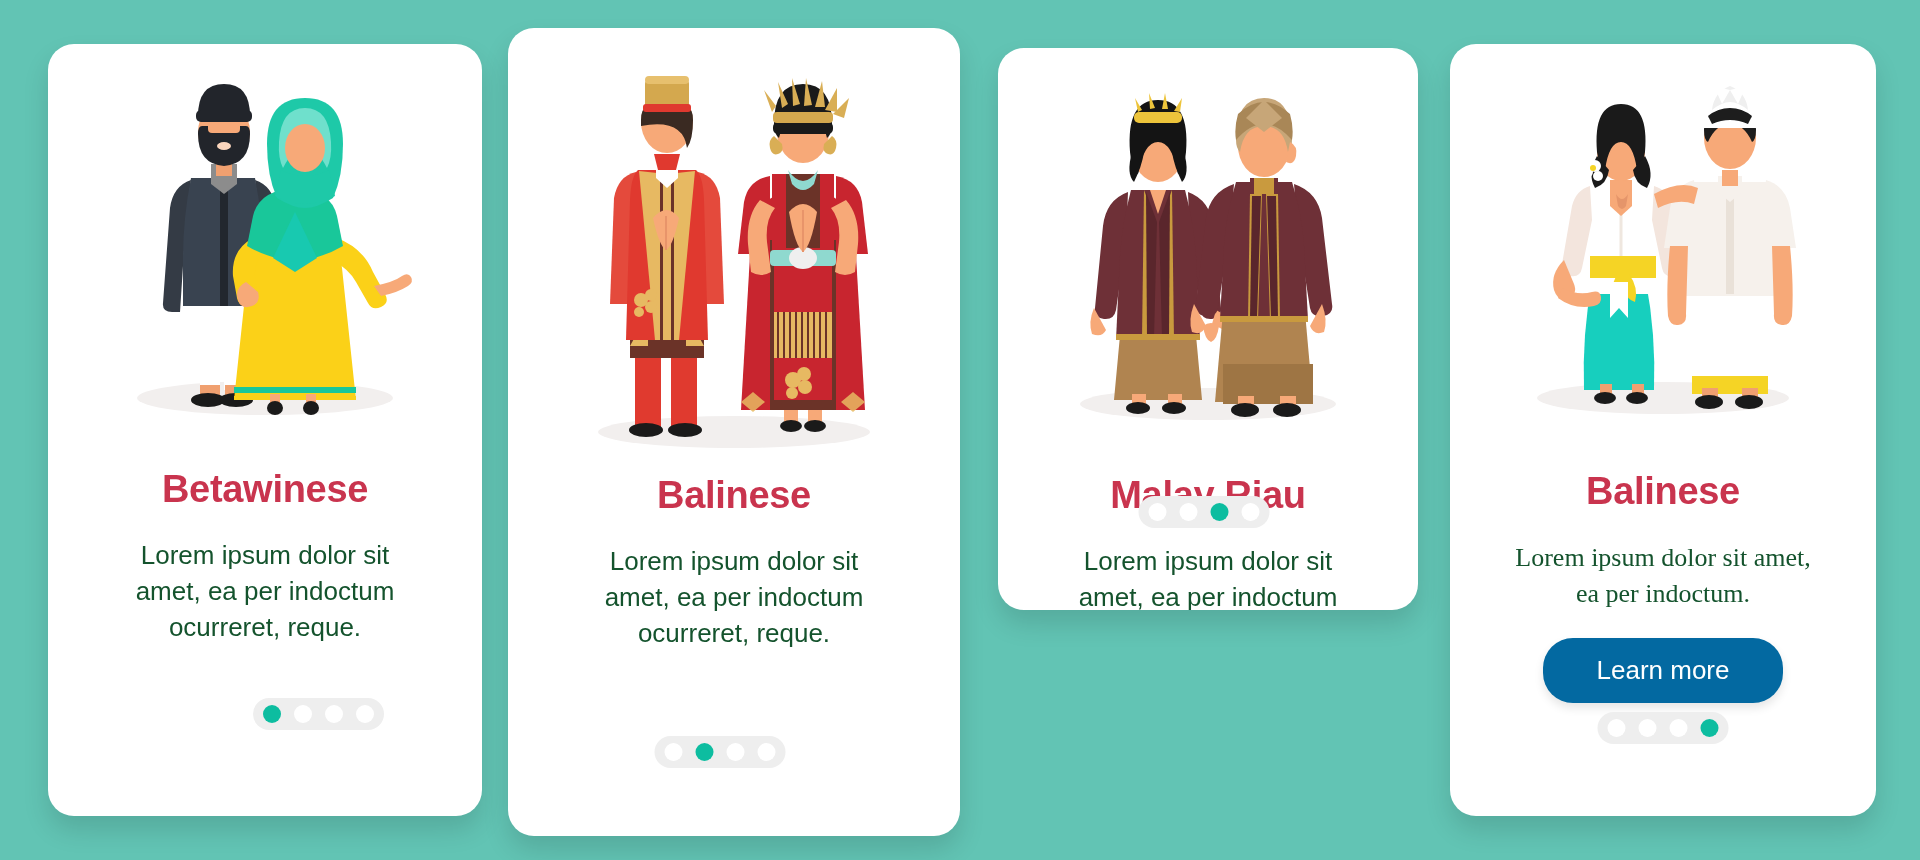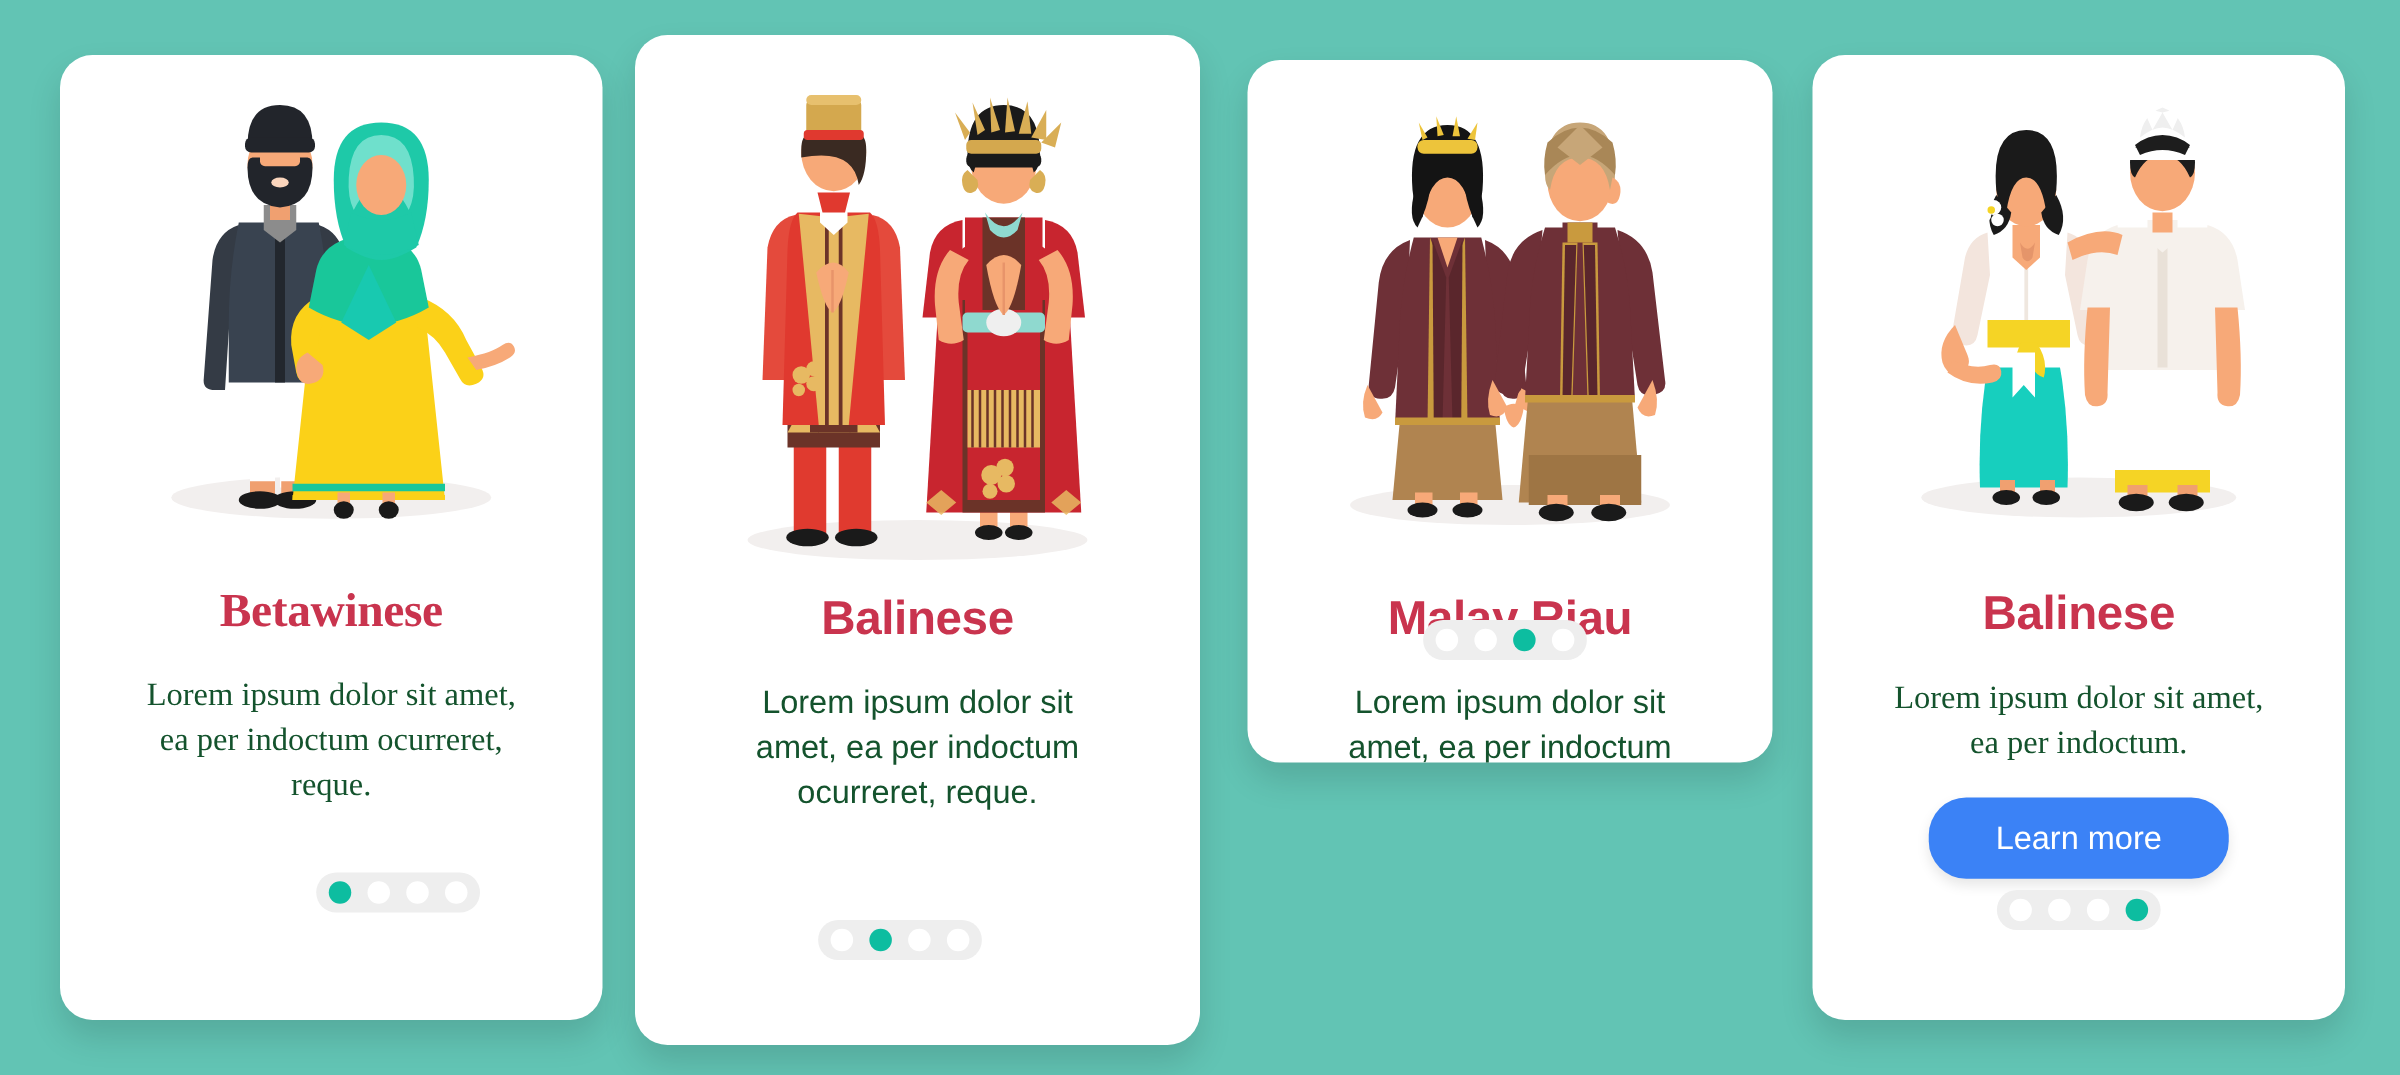--- a/index.html
+++ b/index.html
@@ -17,21 +17,21 @@
     background: #ffffff;
     border-radius: 26px;
     box-shadow: 0 14px 26px rgba(0,0,0,0.13);
     display: flex;
     flex-direction: column;
     align-items: center;
     overflow: hidden;
   }
 
   
-  .card-1 { left: 48px;   top: 44px; width: 434px; height: 772px; font-family: Liberation Serif, serif; }
+  .card-1 { left: 48px;   top: 44px; width: 434px; height: 772px; }
   .card-2 { left: 508px;  top: 28px; width: 452px; height: 808px; }
   .card-3 { left: 998px;  top: 48px; width: 420px; height: 562px; }
   .card-4 { left: 1450px; top: 44px; width: 426px; height: 772px; }
 
   .art {
     position: relative;
     width: 100%;
     margin-top: 16px;
     height: 400px;
     flex: none;
@@ -59,21 +59,21 @@
     text-align: center;
     font-size: 26px;
     line-height: 1.38;
     color: #14532d;
   }
   .card-2 .desc { width: 318px; }
   .card-4 .desc { width: 320px; font-family: Liberation Serif, serif; }
 
   .cta {
     margin-top: 26px;
-    background: #3b82f6;
+    background: #0369a1;
     color: #ffffff;
     border: none;
     border-radius: 30px;
     font-size: 26px;
     font-family: "Liberation Sans", sans-serif;
     padding: 17px 54px;
     cursor: pointer;
     box-shadow: 0 5px 10px rgba(0,0,0,0.10);
   }
 

